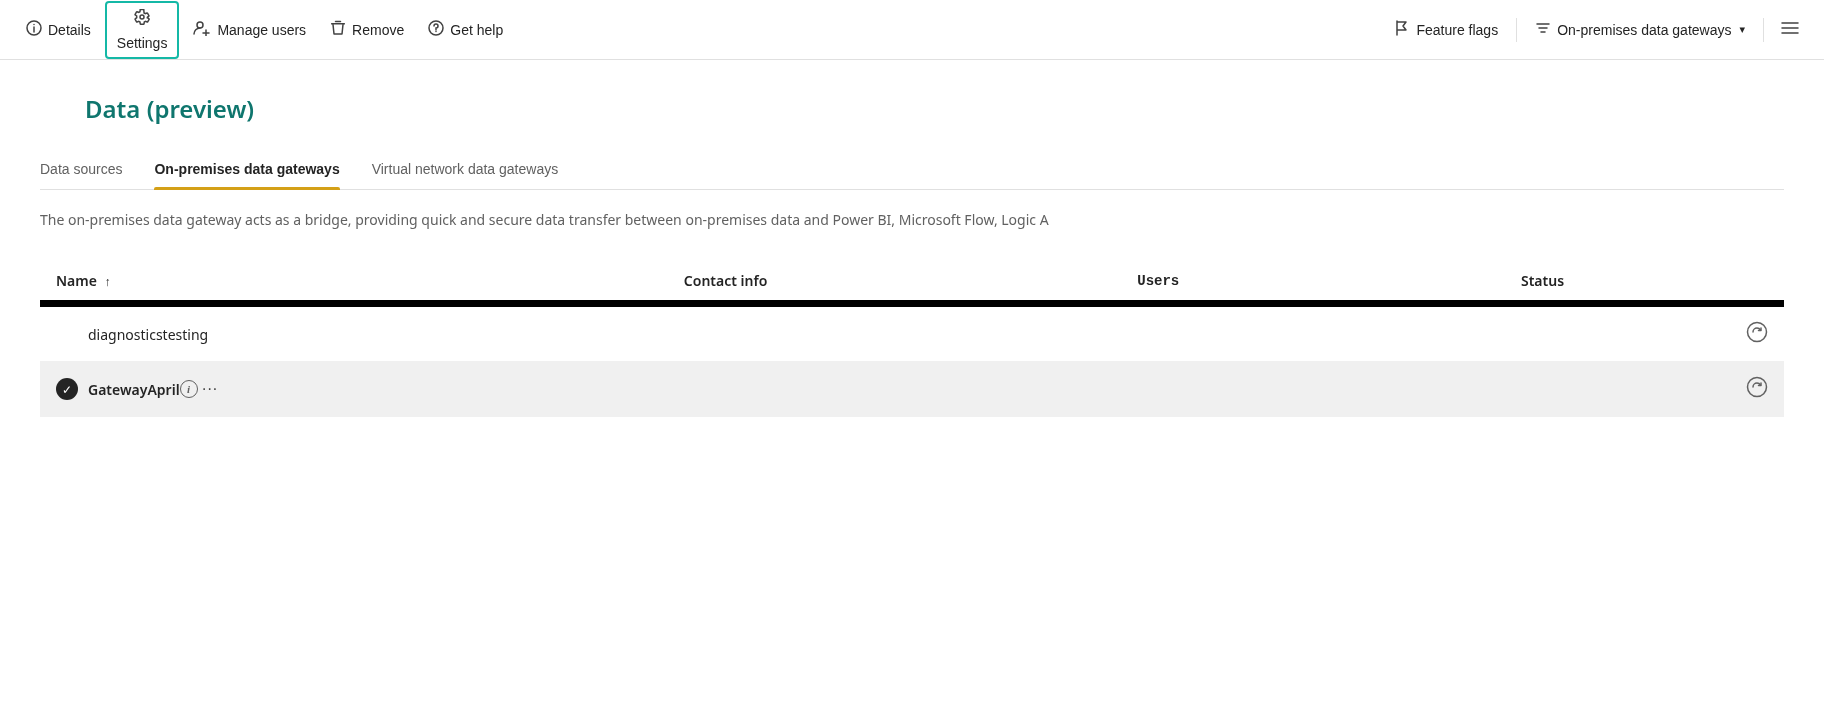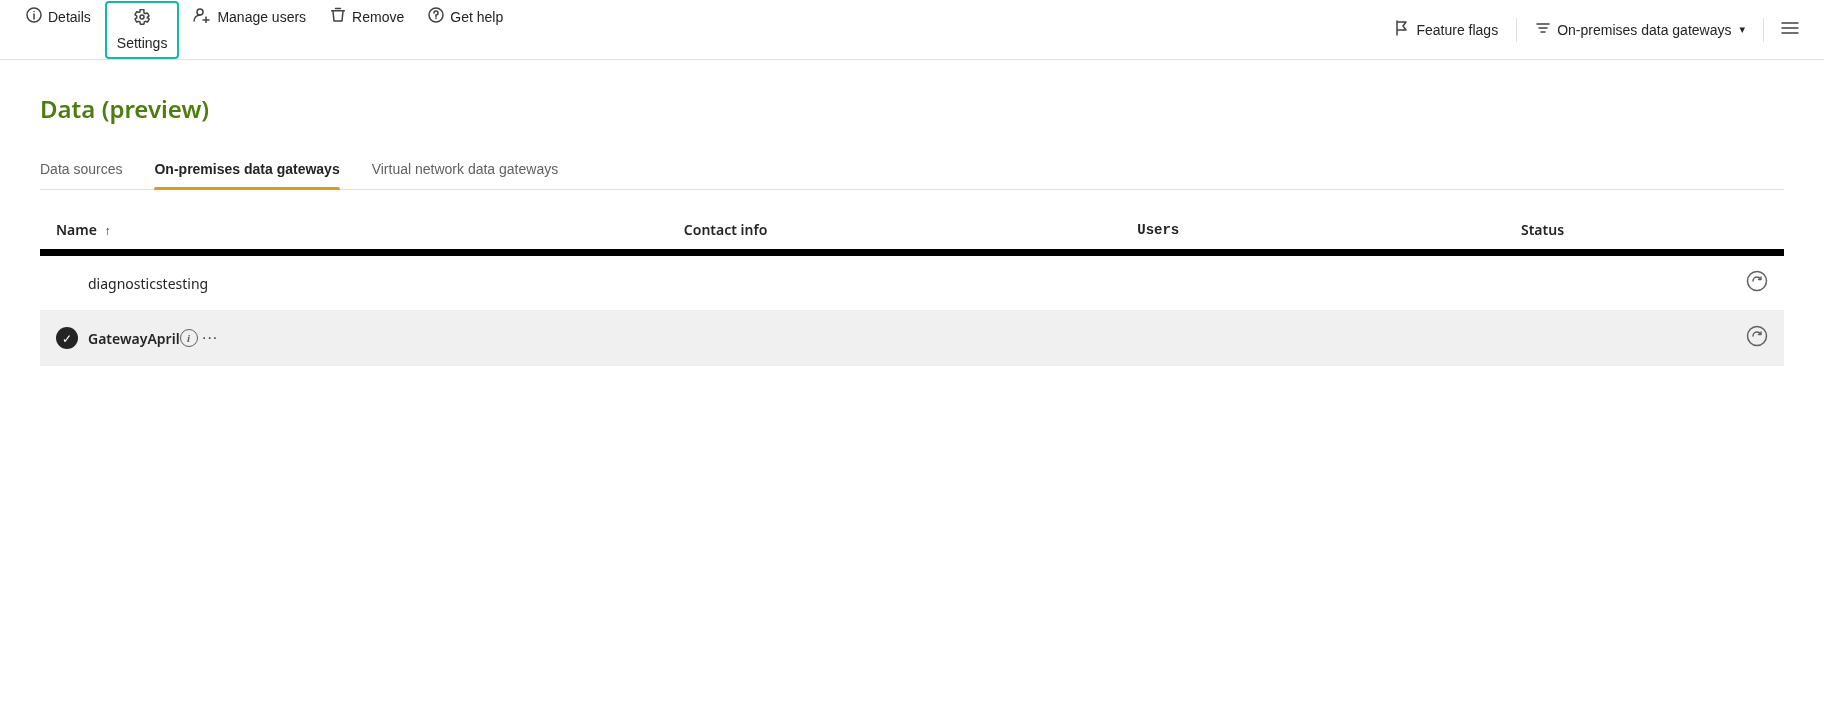--- a/index.html
+++ b/index.html
@@ -14,21 +14,21 @@
     .toolbar {
       display: flex;
       align-items: center;
       padding: 0 16px;
       height: 60px;
       border-bottom: 1px solid #e0e0e0;
       gap: 4px;
     }
     .toolbar-left {
       display: flex;
-      align-items: flex-start;
+      align-items: center;
       gap: 4px;
       flex: 1;
     }
     .toolbar-right {
       display: flex;
       align-items: center;
       gap: 4px;
     }
     .toolbar-btn {
       display: flex;
@@ -73,21 +73,22 @@
     }
 
     
     .main-content {
       padding: 32px 40px;
     }
     .page-title {
       font-size: 24px;
       font-weight: 600;
       margin-bottom: 28px;
-      color: #4d7c0f;
+      color: #0f766e;
+      margin-left: 45px;
     }
 
     
     .tabs {
       display: flex;
       gap: 32px;
       border-bottom: 1px solid #e0e0e0;
       margin-bottom: 20px;
     }
     .tab {
@@ -324,20 +325,21 @@
       <span>Data sources</span>
     </button>
     <button class="tab active">
       <span>On-premises data gateways</span>
     </button>
     <button class="tab">
       <span>Virtual network data gateways</span>
     </button>
   </div>
 
+  <p class="description">The on-premises data gateway acts as a bridge, providing quick and secure data transfer between on-premises data and Power BI, Microsoft Flow, Logic A</p>
 
   <table class="data-table">
     <thead>
       <tr>
         <th class="col-name">
           <span>Name</span>
           <span class="sort-arrow">↑</span>
         </th>
         <th class="col-contact">
           <span>Contact info</span>

